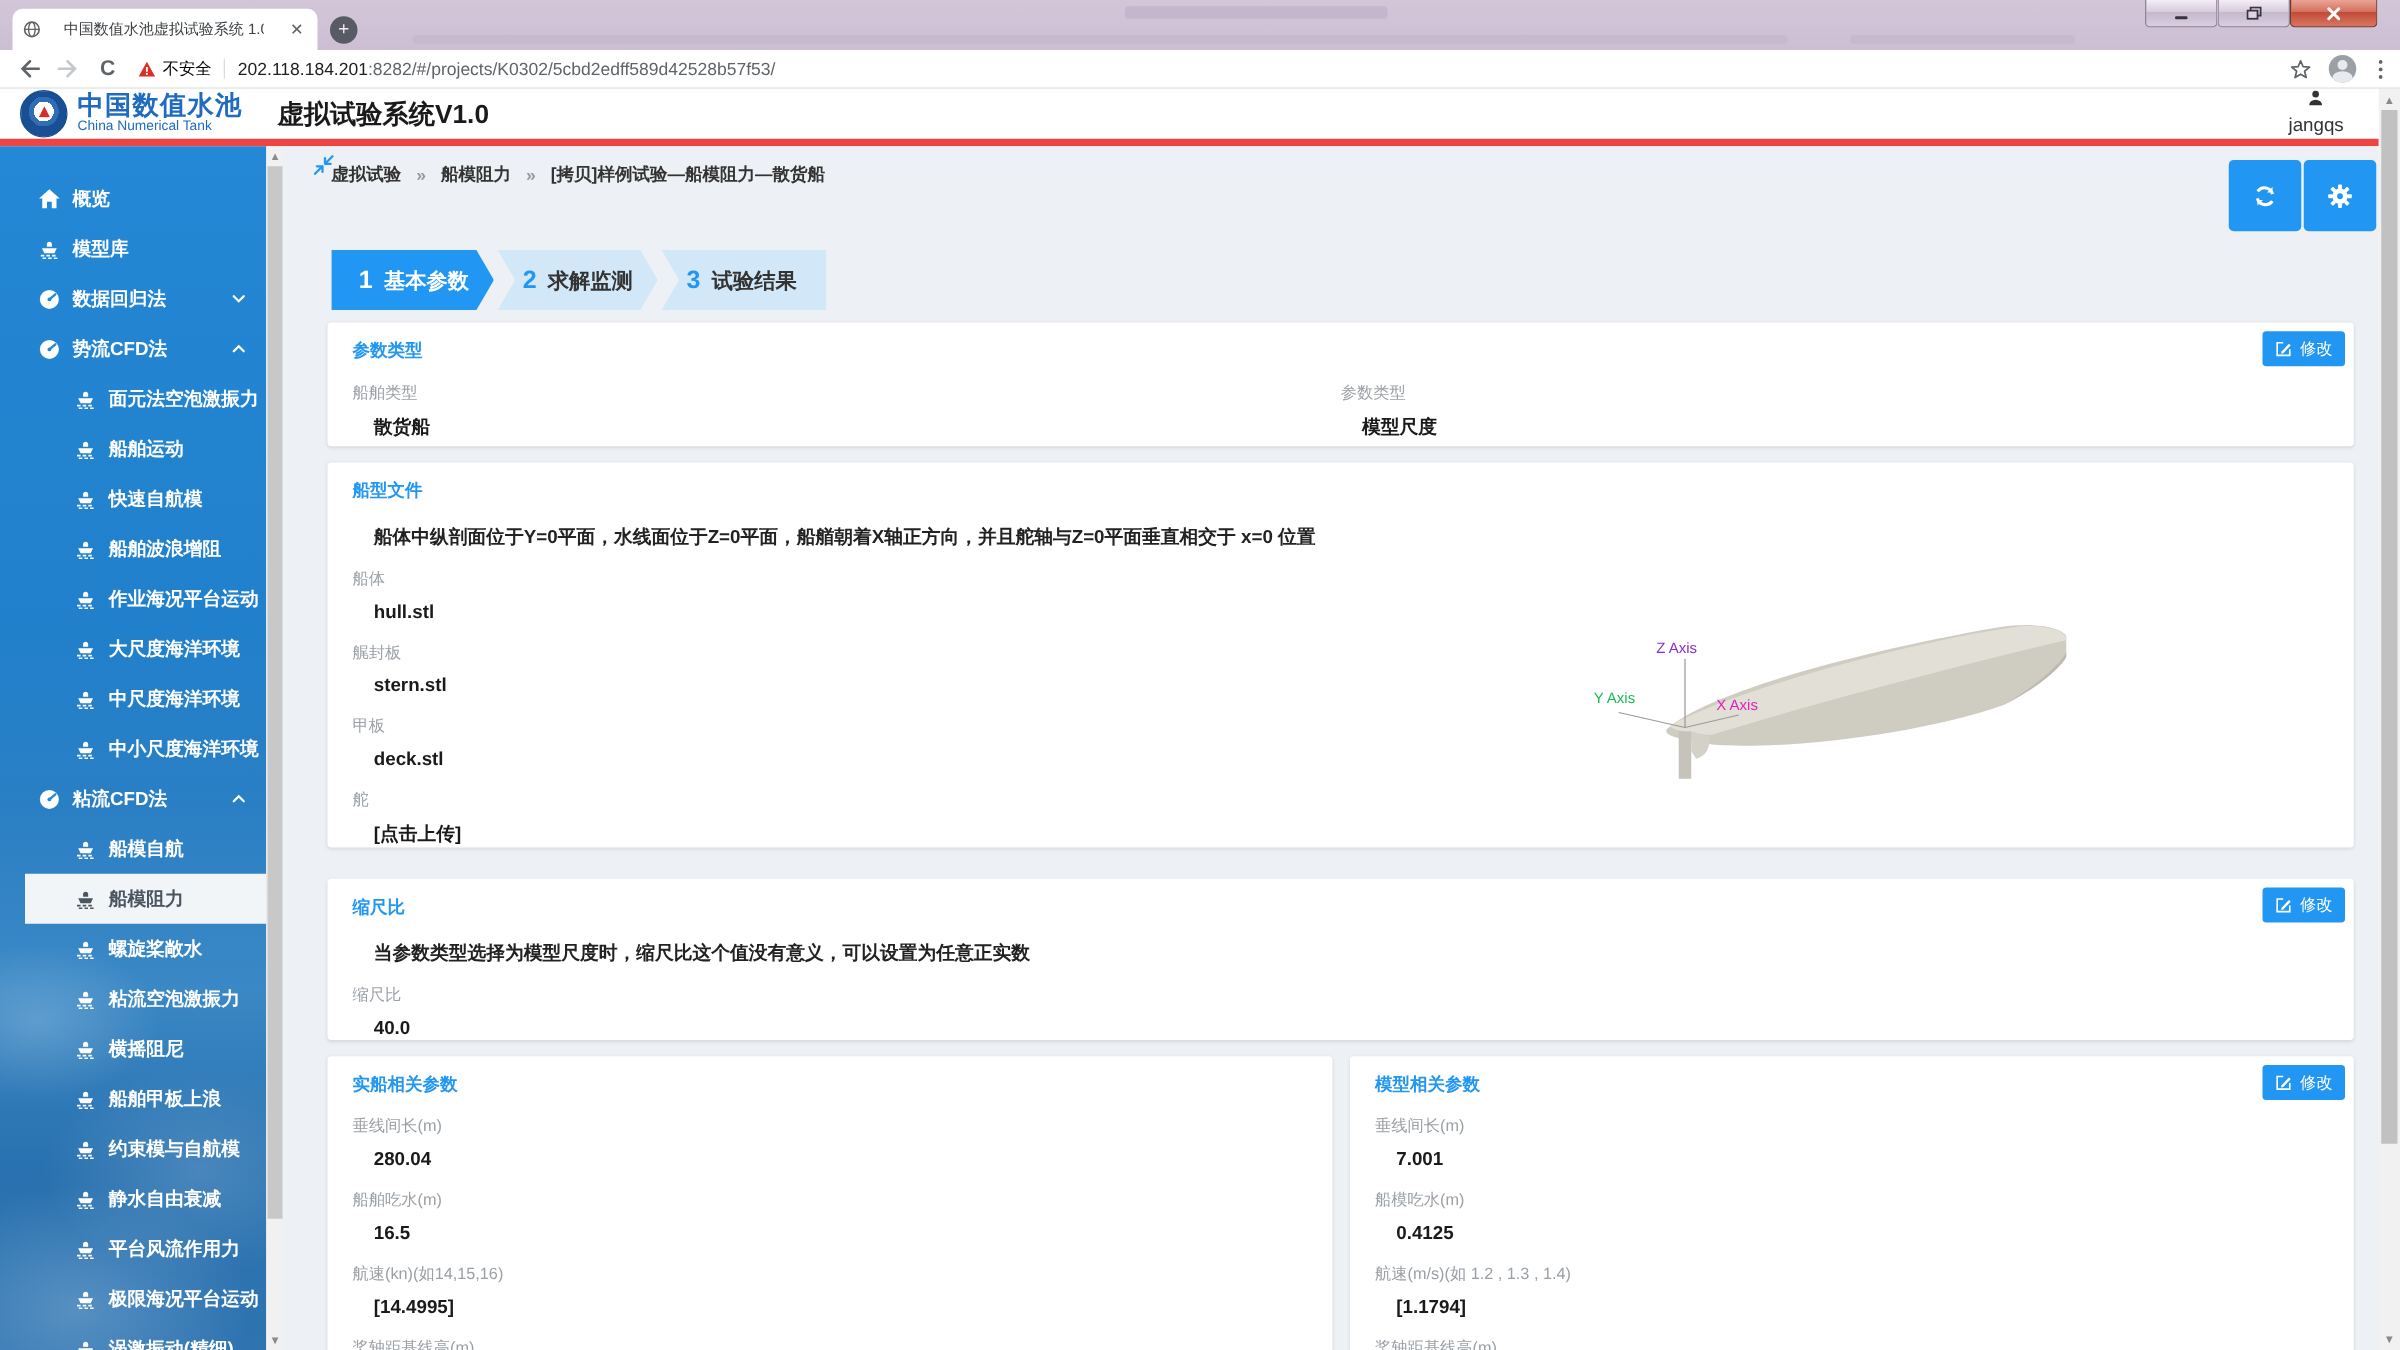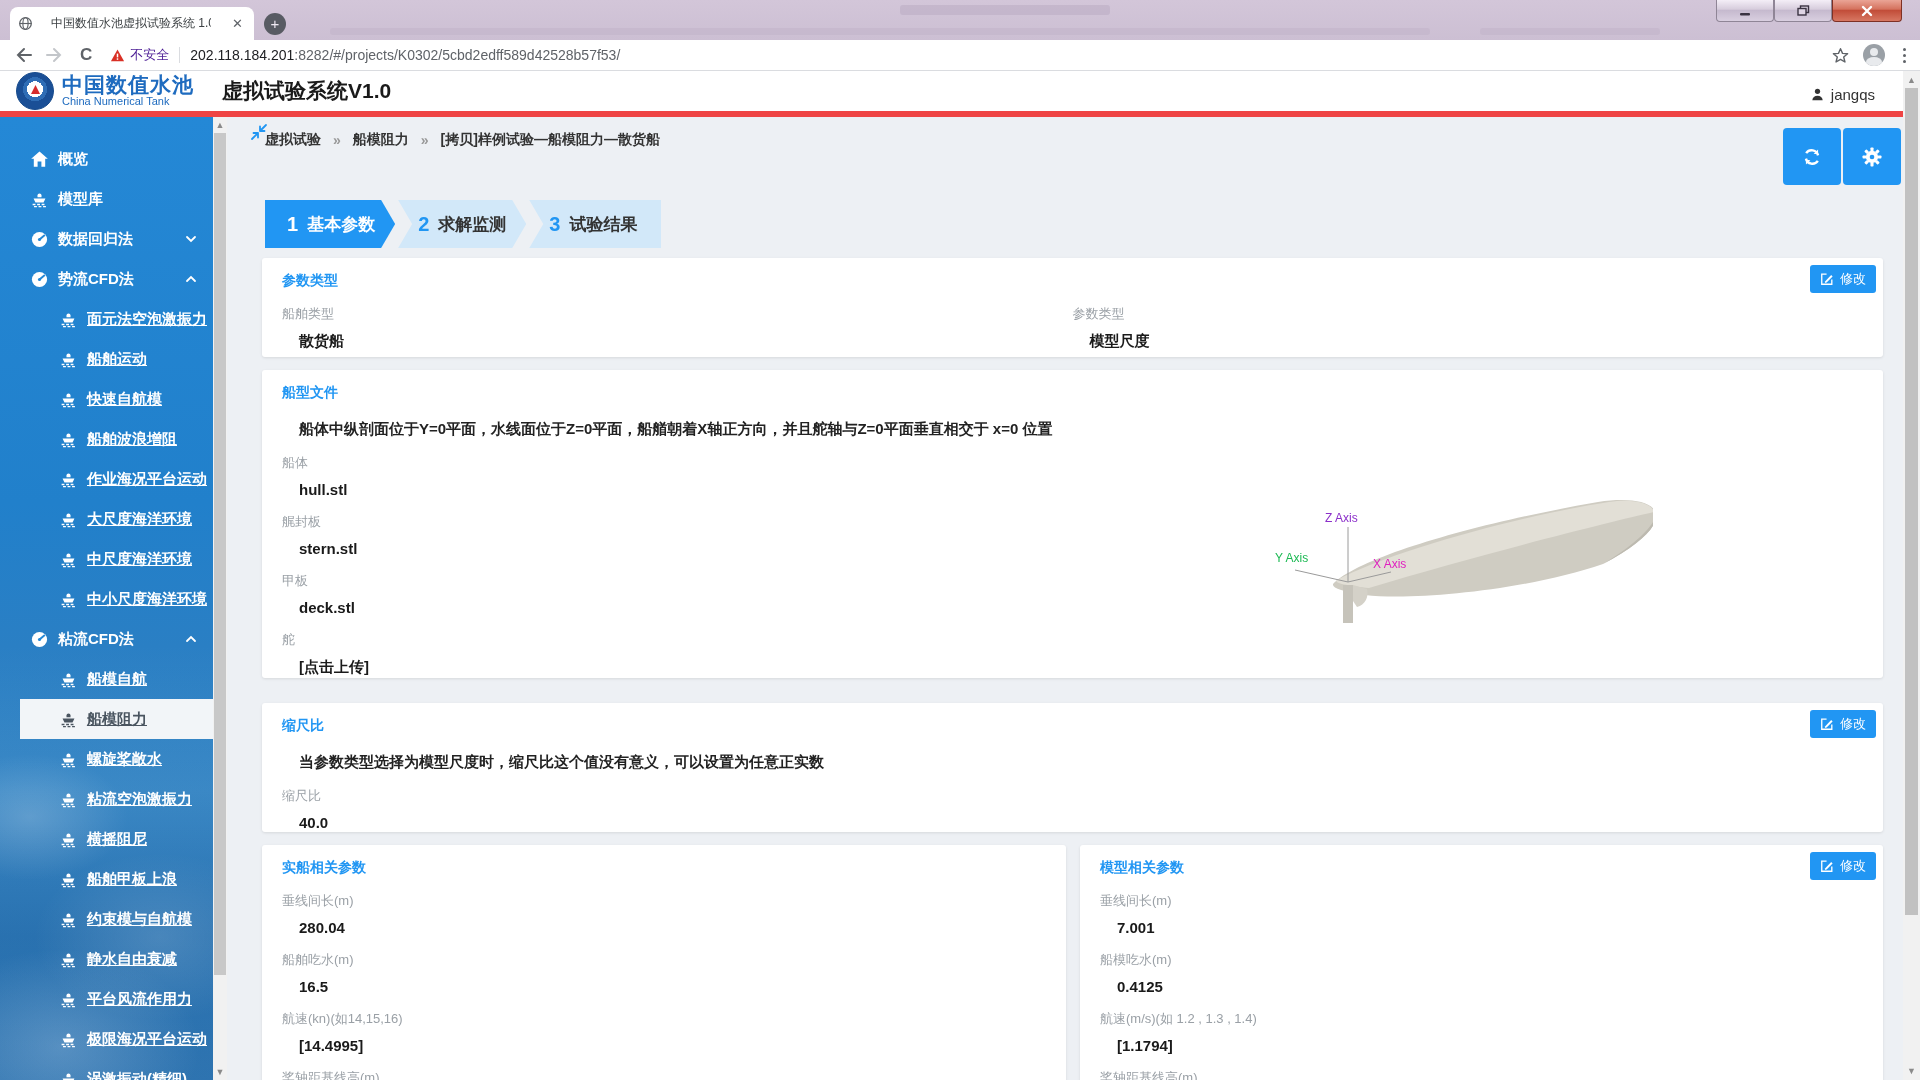--- a/index.html
+++ b/index.html
@@ -20,21 +20,21 @@
   .winbtn { width:58px; height:22px; border:1px solid #8f8596; border-top:none;
     background:linear-gradient(180deg,#f4eef7 0%,#d6ccdc 45%,#c4b8cd 46%,#d9cfe0 100%);
     border-radius:0 0 4px 4px; display:flex; align-items:center; justify-content:center; }
   .winbtn.close { width:70px; border-color:#7e3024;
     background:linear-gradient(180deg,#eaa496 0%,#d4705c 45%,#c04a36 46%,#d77762 100%); }
   .winbtn svg { display:block; }
   .toolbar { position:absolute; left:0; top:40px; width:1920px; height:31px; background:#fff;
     border-bottom:1px solid #dadce0; display:flex; align-items:center; }
   .navico { margin-left:14px; display:flex; align-items:center; }
   .urlzone { display:flex; align-items:center; margin-left:18px; flex:1; }
-  .warn-label { color:#4c1d95; font-size:13px; margin-left:5px; }
+  .warn-label { color:#000000; font-size:13px; margin-left:5px; }
   .url-sep { width:1px; height:16px; background:#dadce0; margin:0 10px; }
   .url-host { font-size:14px; color:#202124; }
   .url-rest { font-size:14px; color:#5f6368; }
   .toolbar-right { display:flex; align-items:center; margin-right:10px; gap:14px; }
   .avatar-circ { width:22px; height:22px; border-radius:50%; background:#9aa0a6; position:relative; overflow:hidden; }
   .avatar-circ::before { content:""; position:absolute; left:7px; top:4px; width:8px; height:8px; border-radius:50%; background:#e8eaed; }
   .avatar-circ::after { content:""; position:absolute; left:3px; top:13px; width:16px; height:10px; border-radius:50% 50% 0 0; background:#e8eaed; }
   .dots { display:flex; flex-direction:column; gap:3px; padding:0 4px; }
   .dots i { width:3px; height:3px; border-radius:50%; background:#5f6368; }
 
@@ -44,36 +44,36 @@
   .emblem { width:38px; height:38px; border-radius:50%; margin-left:16px;
     background:radial-gradient(circle at 50% 45%, #ffffff 0 8px, #2f6db5 8px 12px, #1a4f96 12px 19px);
     border:1px solid #164a8c; position:relative; }
   .emblem::after { content:""; position:absolute; left:14px; top:12px; width:9px; height:9px;
     background:#d62c2c; clip-path:polygon(50% 0,100% 100%,0 100%); }
   .logo-text { margin-left:8px; line-height:1.05; }
   .logo-cn { font-size:21px; font-weight:bold; color:#1e6bbf; letter-spacing:1px; }
   .logo-en { font-size:11px; color:#1e6bbf; }
   .app-title { font-size:21px; font-weight:bold; color:#1a1a1a; margin-left:28px; }
   .user-box { position:absolute; right:28px; top:0; height:46px; display:flex; align-items:center; gap:6px;
-    font-size:15px; color:#333; }
+    font-size:15px; color:#333;flex-direction:column; }
 
   
   .sidebar { position:absolute; left:0; top:117px; width:213px; height:963px; overflow:hidden;
     background:linear-gradient(180deg,#2488d6 0%,#2180cb 40%,#2a7fc4 55%,#3f8fcd 70%,#2f7cbd 85%,#3a86c6 100%);padding-left:20px; }
   .sidebar::before { content:""; position:absolute; inset:0;
     background:
       radial-gradient(140px 90px at 30px 700px, rgba(255,255,255,.20), rgba(255,255,255,0) 70%),
       radial-gradient(180px 120px at 160px 820px, rgba(255,255,255,.15), rgba(255,255,255,0) 70%),
       radial-gradient(200px 140px at 60px 930px, rgba(235,245,255,.22), rgba(255,255,255,0) 70%),
       linear-gradient(180deg, rgba(0,40,90,0) 55%, rgba(10,60,110,.25) 100%); }
   .s-list { position:relative; padding-top:22px; }
   .s-item { position:relative; height:40px; display:flex; align-items:center; color:#fff;
     font-size:15px; font-weight:600; white-space:nowrap; }
   .s-item.lvl1 { padding-left:10px; }
-  .s-item.lvl2 { padding-left:39px;text-decoration:underline; }
+  .s-item.lvl2 { padding-left:39px; }
   .s-item .s-ico { width:19px; height:19px; margin-right:9px; flex:0 0 auto; }
   .s-item.active { background:#f2f5f8; color:#4a5560; }
   .s-chev { position:absolute; right:16px; top:14px; width:12px; height:12px; }
 
   .side-scroll { position:absolute; left:213px; top:117px; width:14px; height:963px; background:#f1f1f1; }
   .side-scroll .thumb { position:absolute; left:1px; top:16px; width:12px; height:842px; background:#c8c8c8; }
   .arr { position:absolute; left:0; width:100%; text-align:center; font-size:9px; color:#8a8a8a; line-height:14px; }
 
   
   .main-scroll { position:absolute; left:1903px; top:71px; width:17px; height:1009px; background:#f1f1f1; }

